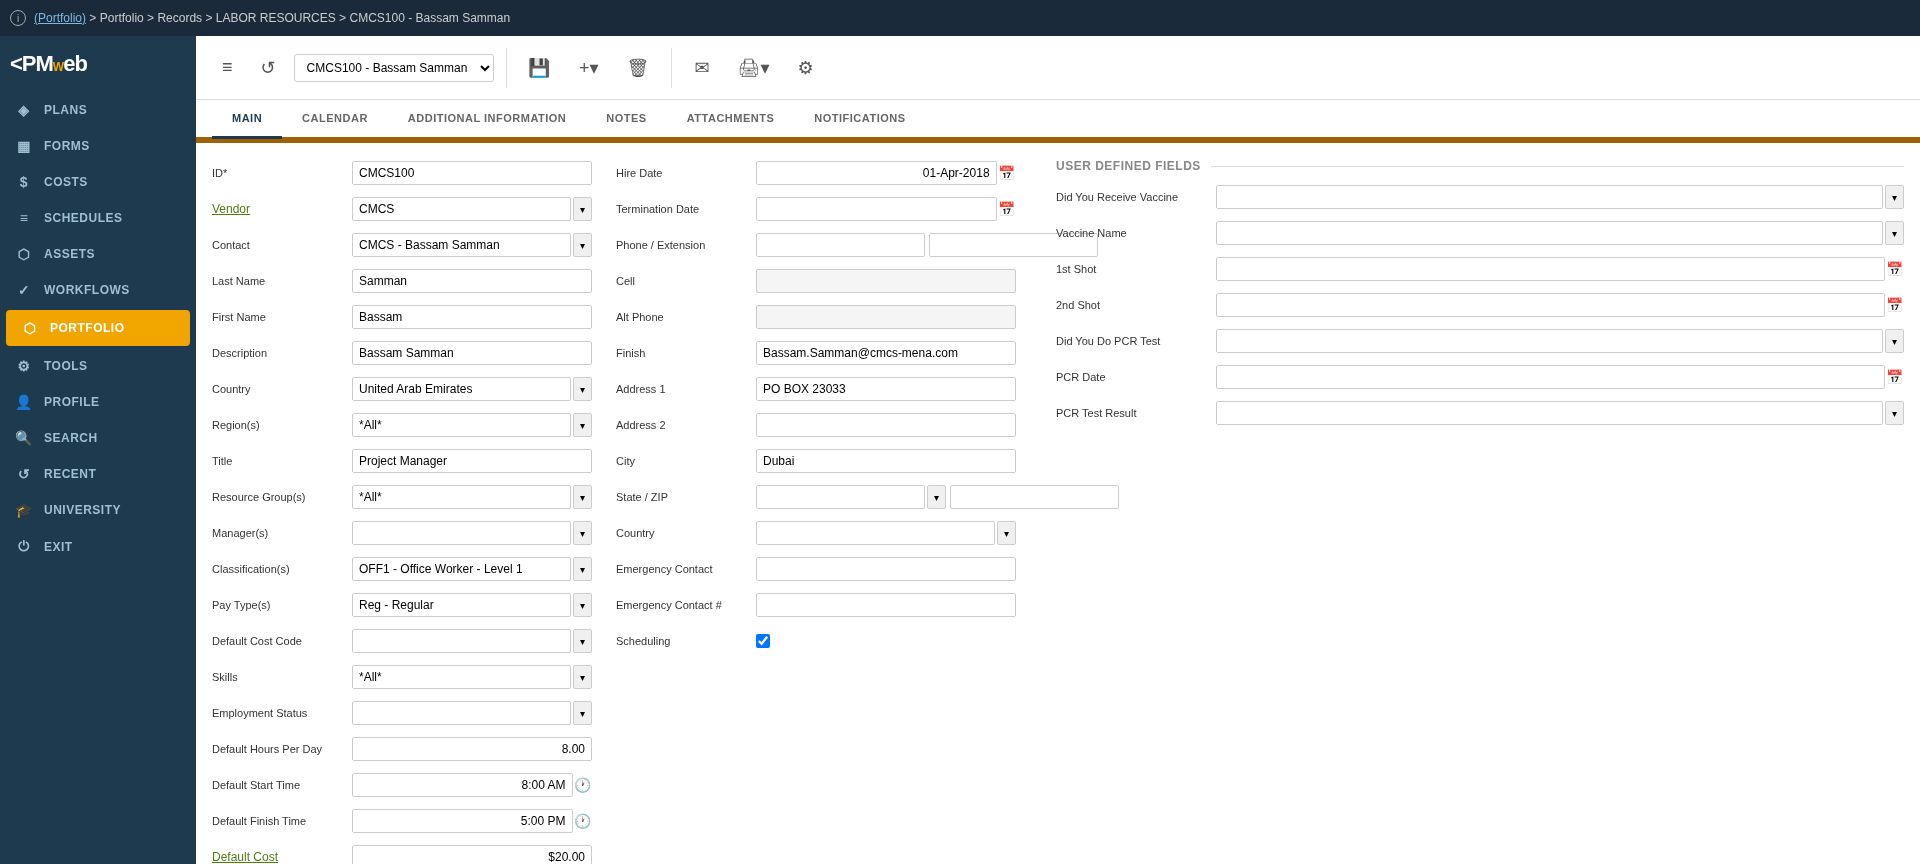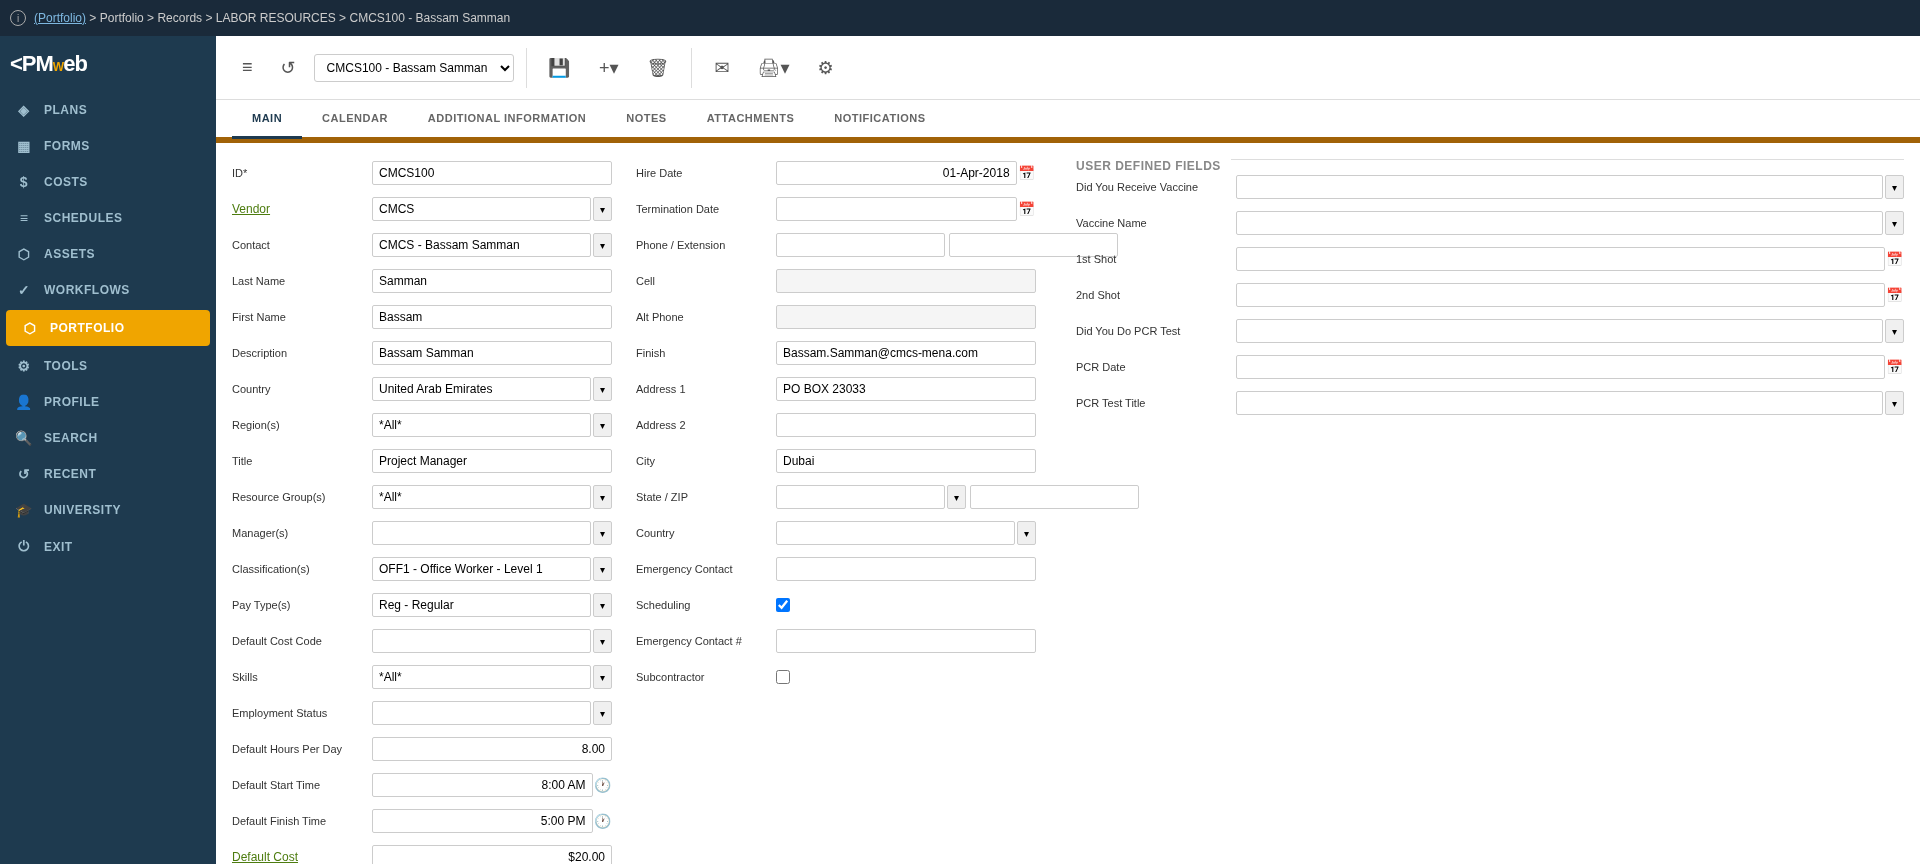--- a/index.html
+++ b/index.html
@@ -24,21 +24,21 @@
       color: #aaa; font-size: 10px; margin-right: 8px; cursor: pointer;
     }
     .breadcrumb { color: #ccc; }
     .breadcrumb a { color: #7eb8e0; text-decoration: underline; cursor: pointer; }
 
     
     .app-body { display: flex; flex: 1; overflow: hidden; }
 
     
     .sidebar {
-      width: 216px;
+      width: 196px;
       background: #1e3a4f;
       display: flex;
       flex-direction: column;
       flex-shrink: 0;
       overflow-y: auto;
     }
     .sidebar-logo {
       padding: 10px;
       background: #1e3a4f;
       display: flex;
@@ -154,21 +154,23 @@
 
     .right-align { text-align: right; }
 
     
     .section-header {
       font-size: 11px;
       font-weight: 600;
       color: #888;
       text-transform: uppercase;
       letter-spacing: 0.5px;
-      display: flex;
+      margin-bottom: 10px;
+      display: flex;
+      align-items: center;
       gap: 10px;
     }
     .section-header::after {
       content: '';
       flex: 1;
       height: 1px;
       background: #ddd;
     }
 
     .checkbox-field { width: 14px; height: 14px; cursor: pointer; }
@@ -496,30 +498,26 @@
             <div class="field-input-with-btn">
               <input class="field-input" type="text" style="">
               <button class="field-btn">▾</button>
             </div>
           </div>
           <div class="field-row">
             <div class="field-label">Emergency Contact</div>
             <input class="field-input" type="text" style="">
           </div>
           <div class="field-row">
+            <div class="field-label">Emergency Contact #</div>
+            <input class="field-input" type="text" style="">
+          </div>
+          <div class="field-row">
             <div class="field-label">Scheduling</div>
             <input class="checkbox-field" type="checkbox" checked="" style="">
-          </div>
-          <div class="field-row">
-            <div class="field-label">Emergency Contact #</div>
-            <input class="field-input" type="text" style="">
-          </div>
-          <div class="field-row">
-            <div class="field-label">Subcontractor</div>
-            <input class="checkbox-field" type="checkbox" style="">
           </div>
         </div>
 
         <div class="udf-col">
           <div class="section-header">
             <span>USER DEFINED FIELDS</span>
           </div>
           <div class="field-row">
             <div class="field-label" style="width:160px;min-width:160px;">Did You Receive Vaccine</div>
             <div class="field-input-with-btn">
@@ -556,21 +554,21 @@
             </div>
           </div>
           <div class="field-row">
             <div class="field-label" style="width:160px;min-width:160px;">PCR Date</div>
             <div class="date-input-wrap">
               <input class="field-input" type="text" style="">
               <span class="cal-icon">📅</span>
             </div>
           </div>
           <div class="field-row">
-            <div class="field-label" style="width:160px;min-width:160px;">PCR Test Title</div>
+            <div class="field-label" style="width:160px;min-width:160px;">PCR Test Result</div>
             <div class="field-input-with-btn">
               <input class="field-input" type="text" style="">
               <button class="field-btn">▾</button>
             </div>
           </div>
         </div>
       </div>
     </div>
   </div>
 </div>

